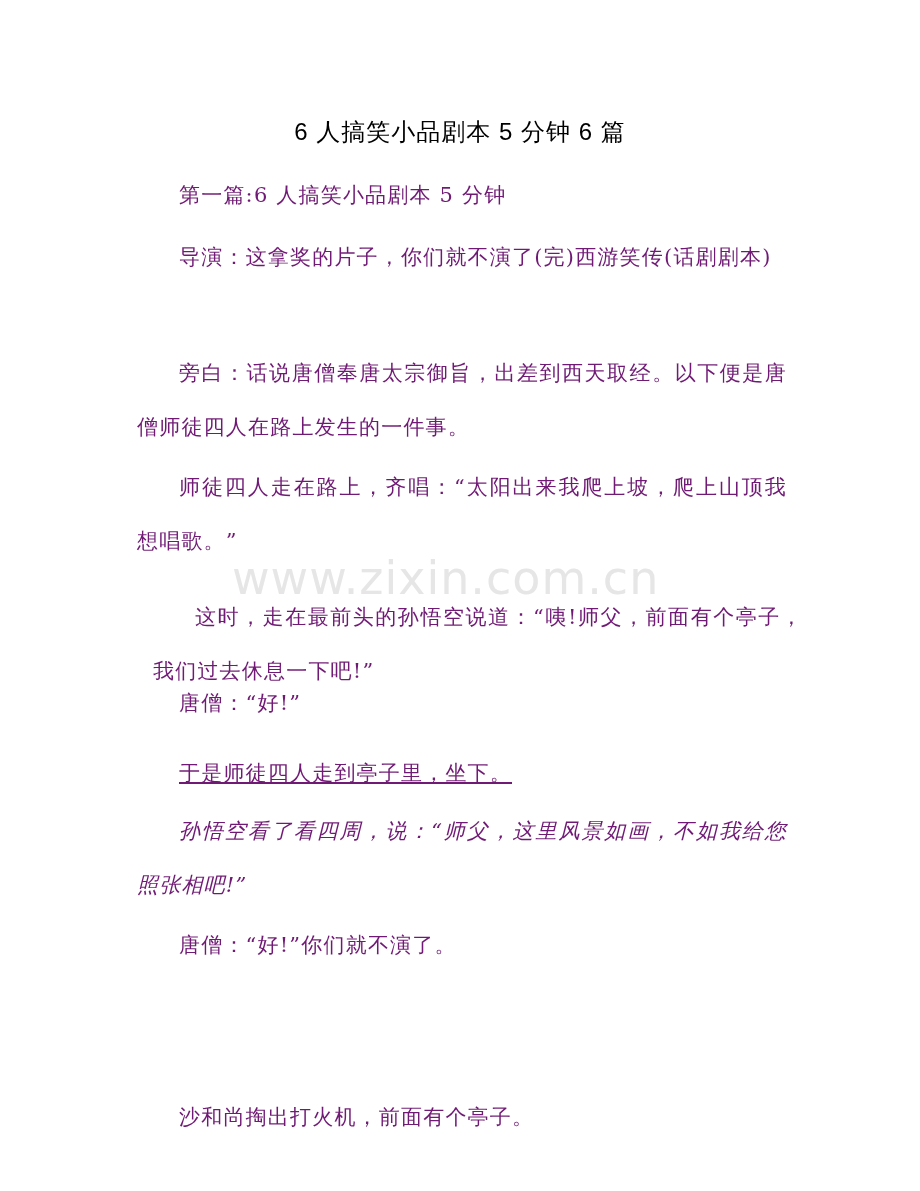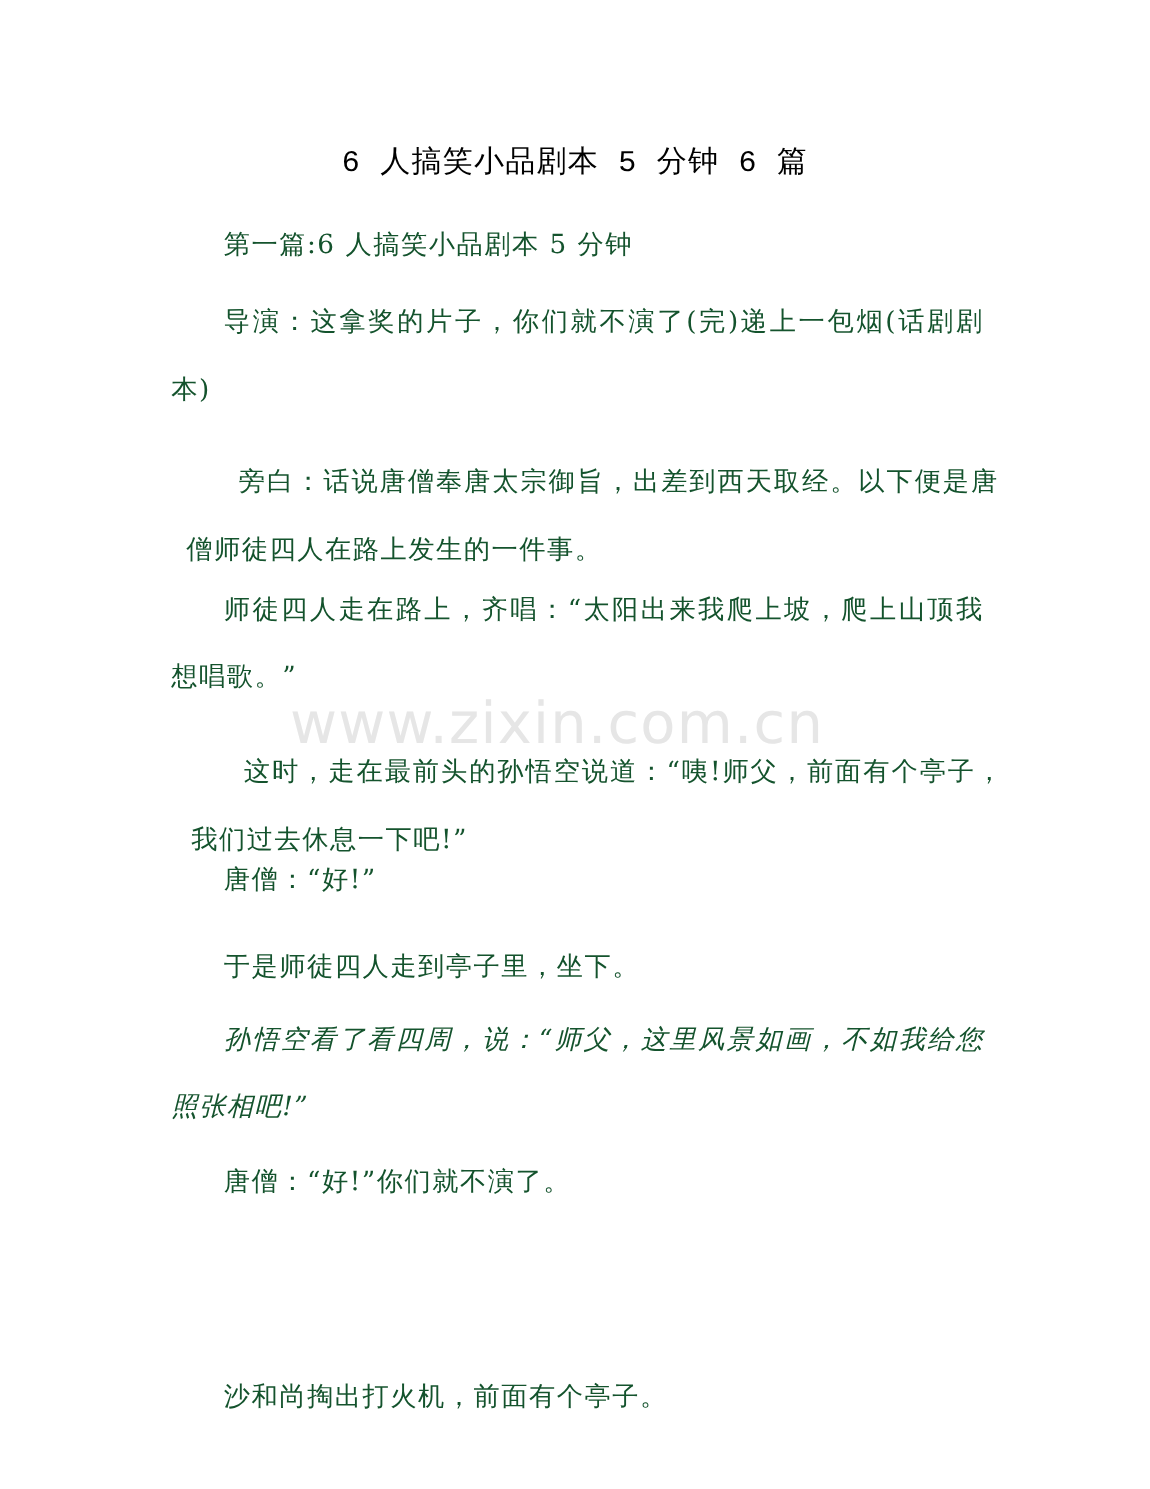--- a/index.html
+++ b/index.html
@@ -20,36 +20,36 @@
     left: 0; top: 0;
     width: 920px;
     height: 1191px;
   }
   .title {
     position: absolute;
     left: 0;
     top: 117px;
     width: 920px;
     text-align: center;
-    font-family: Liberation Mono, monospace;
+    font-family: Liberation Sans, sans-serif;
     font-size: 24px;
     line-height: 30px;
     letter-spacing: 1px;
     color: #000;
   }
   .para {
     position: absolute;
     left: 137px;
     width: 650px;
     font-size: 21px;
     line-height: 54px;
     text-indent: 42px;
     letter-spacing: 1.2px;
     text-align: justify;
-    color: #14532d;
+    color: #701a75;
   }
   .watermark {
     position: absolute;
     left: 232px;
     top: 538px;
     font-family: "DejaVu Sans", "Liberation Sans", sans-serif;
     font-size: 46px;
     line-height: 80px;
     color: #e6e6e6;
     letter-spacing: 1px;
@@ -61,23 +61,23 @@
 </head>
 <body>
 
 <div class="page">
 
   <div class="watermark">www.zixin.com.cn</div>
 
   <div class="title">6 人搞笑小品剧本 5 分钟 6 篇</div>
 
   <p class="para" style="top:168px;margin:0;">第一篇:6 人搞笑小品剧本 5 分钟</p>
-  <p class="para" style="top:230px;margin:0;">导演：这拿奖的片子，你们就不演了(完)递上一包烟(话剧剧本)</p>
-  <p class="para" style="top:346px;margin:12px;">旁白：话说唐僧奉唐太宗御旨，出差到西天取经。以下便是唐僧师徒四人在路上发生的一件事。</p>
+  <p class="para" style="top:230px;margin:0;">导演：这拿奖的片子，你们就不演了(完)西游笑传(话剧剧本)</p>
+  <p class="para" style="top:346px;margin:0;">旁白：话说唐僧奉唐太宗御旨，出差到西天取经。以下便是唐僧师徒四人在路上发生的一件事。</p>
   <p class="para" style="top:460px;margin:0;">师徒四人走在路上，齐唱：“太阳出来我爬上坡，爬上山顶我想唱歌。”</p>
   <p class="para" style="top:574px;margin:16px;">这时，走在最前头的孙悟空说道：“咦!师父，前面有个亭子，我们过去休息一下吧!”</p>
   <p class="para" style="top:676px;margin:0;">唐僧：“好!”</p>
-  <p class="para" style="top:746px;margin:0;">于是师徒四人走到亭子里，坐下。</p>
+  <p class="para" style="top:746px;margin:0;text-decoration:underline;">于是师徒四人走到亭子里，坐下。</p>
   <p class="para" style="top:804px;margin:0;font-style:italic;">孙悟空看了看四周，说：“师父，这里风景如画，不如我给您照张相吧!”</p>
   <p class="para" style="top:918px;margin:0;">唐僧：“好!”你们就不演了。</p>
   <p class="para" style="top:1090px;margin:0;">沙和尚掏出打火机，前面有个亭子。</p>
 
 </div>
 
 </body></html>

